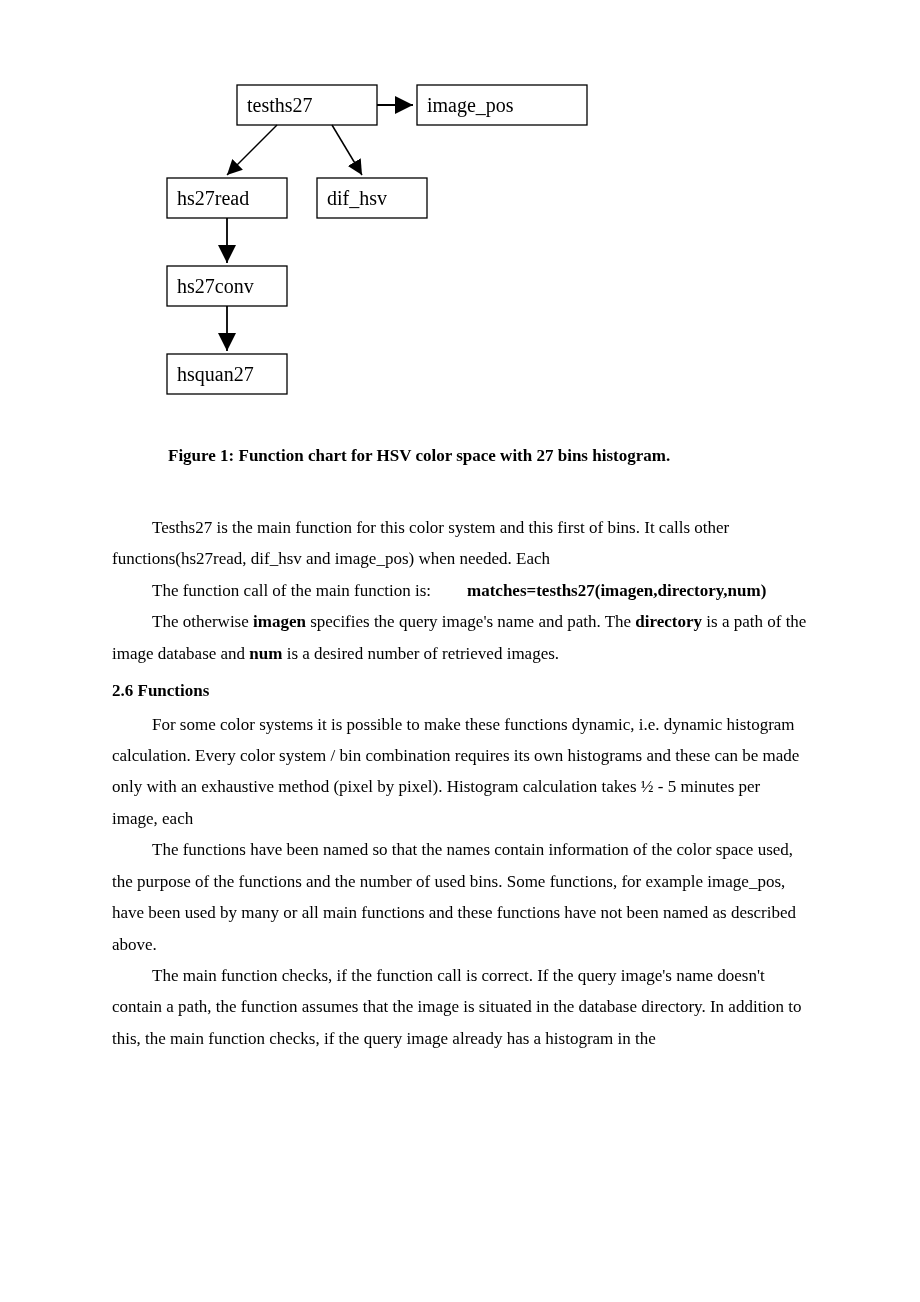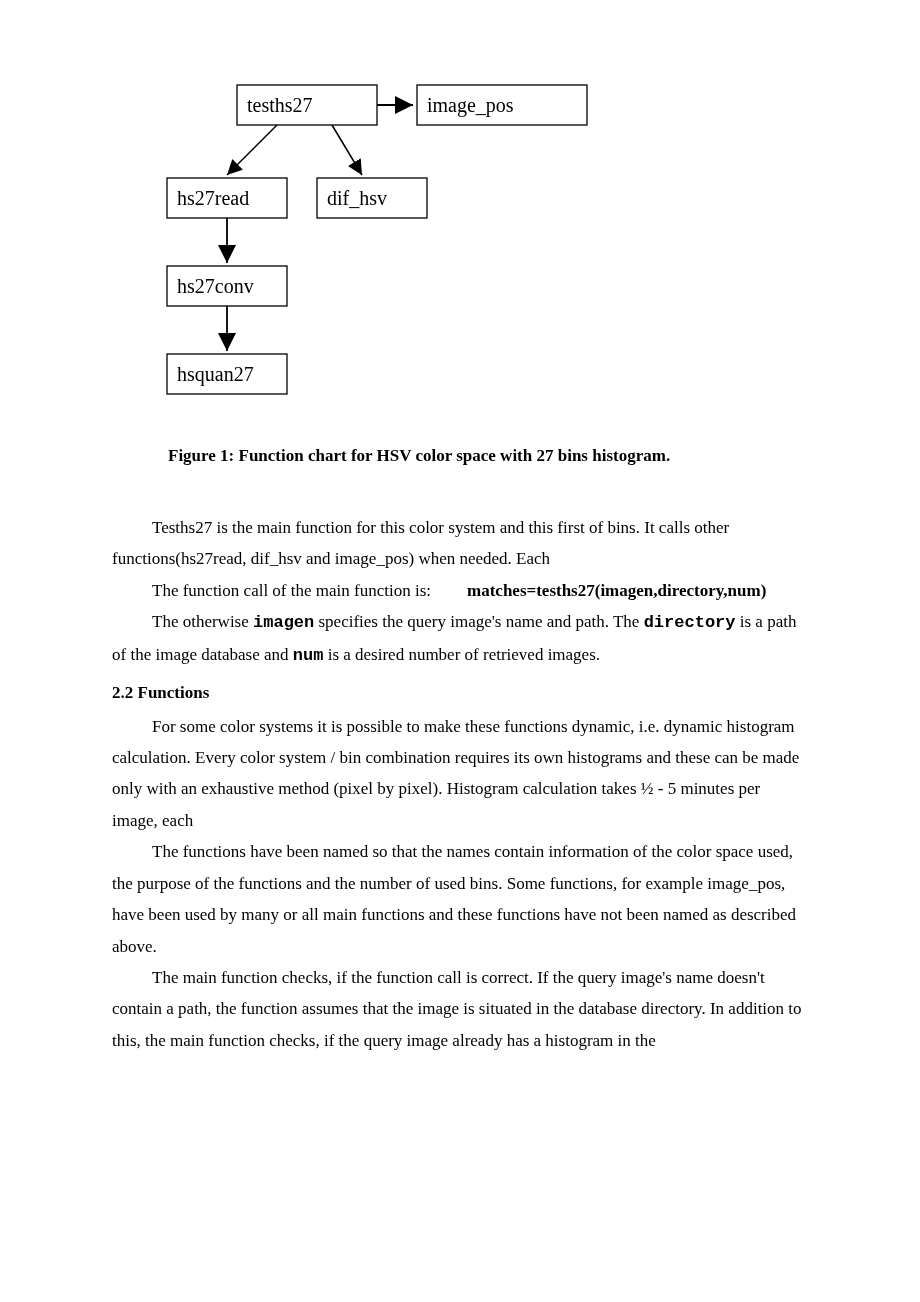--- a/index.html
+++ b/index.html
@@ -29,21 +29,21 @@
     text-align: left;
   }
   .indent {
     text-indent: 40px;
   }
   .section-head {
     font-weight: bold;
     margin-top: 6px;
     margin-bottom: 2px;
   }
-  strong { font-weight: bold; font-family: Liberation Mono, monospace; }
+  strong { font-weight: bold; }
   .call-line { display:flex;text-align:right; }
   .call-label { text-indent:40px; flex:0 0 auto; }
   .call-gap { flex:0 0 36px; }
   .call-code { font-weight:bold; }
 </style>
 </head>
 <body>
 
 <div class="page">
 
@@ -91,21 +91,21 @@
   <div class="call-line">
     <span class="call-label">The function call of the main function is:</span>
     <span class="call-gap"></span>
     <span class="call-code">matches=tesths27(imagen,directory,num)</span>
   </div>
 
   <p class="indent">
     <span>The otherwise </span><strong>imagen</strong><span> specifies the query image's name and path. The </span><strong>directory</strong><span> is a path of the image database and </span><strong>num</strong><span> is a desired number of retrieved images.</span>
   </p>
 
-  <p class="section-head">2.2 Functions</p>
+  <p class="section-head">2.6 Functions</p>
 
 
   <p class="indent">For some color systems it is possible to make these functions dynamic, i.e. dynamic histogram calculation. Every color system / bin combination requires its own histograms and these can be made only with an exhaustive method (pixel by pixel). Histogram calculation takes ½ - 5 minutes per image, each</p>
 
   <p class="indent">The functions have been named so that the names contain information of the color space used, the purpose of the functions and the number of used bins. Some functions, for example image_pos, have been used by many or all main functions and these functions have not been named as described above.</p>
 
   <p class="indent">The main function checks, if the function call is correct. If the query image's name doesn't contain a path, the function assumes that the image is situated in the database directory. In addition to this, the main function checks, if the query image already has a histogram in the</p>
 
 </div>
 

